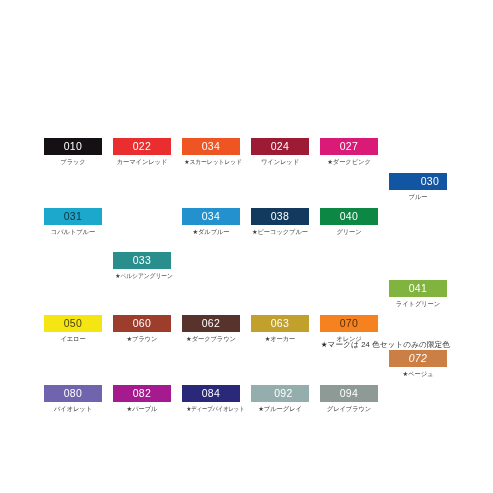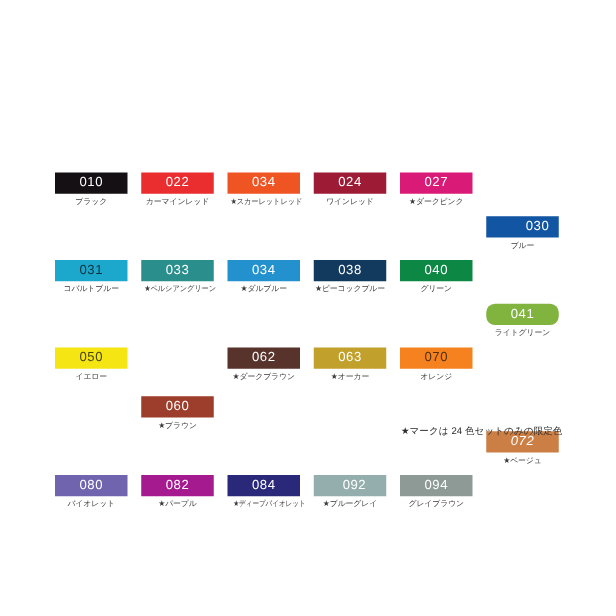--- a/index.html
+++ b/index.html
@@ -112,21 +112,21 @@
         <div class="swatch-row-spacer"></div>
         <div class="swatch-cell">
           <div class="chip" style="background: rgb(18, 86, 163); color: rgb(255, 255, 255); padding-left: 24px;">030</div>
           <div class="chip-label">ブルー</div>
         </div>
         <div class="swatch-cell">
           <div class="chip" style="background: rgb(28, 168, 205); color: rgb(17, 49, 60);">031</div>
           <div class="chip-label">コバルトブルー</div>
         </div>
         <div class="swatch-cell">
-          <div class="chip" style="background: rgb(42, 142, 140); color: rgb(255, 255, 255);">033</div>
+          <div class="chip" style="background: rgb(42, 142, 140); color: rgb(255, 255, 255); margin-top: 44px;">033</div>
           <div class="chip-label" style="transform: scaleX(0.920635);">★ペルシアングリーン</div>
         </div>
         <div class="swatch-cell">
           <div class="chip" style="background: rgb(36, 145, 207); color: rgb(255, 255, 255);">034</div>
           <div class="chip-label">★ダルブルー</div>
         </div>
         <div class="swatch-cell">
           <div class="chip" style="background: rgb(18, 58, 94); color: rgb(255, 255, 255);">038</div>
           <div class="chip-label">★ピーコックブルー</div>
         </div>
@@ -134,29 +134,29 @@
           <div class="chip" style="background: rgb(12, 135, 68); color: rgb(255, 255, 255);">040</div>
           <div class="chip-label">グリーン</div>
         </div>
         <div class="swatch-row-spacer"></div>
         <div class="swatch-row-spacer"></div>
         <div class="swatch-row-spacer"></div>
         <div class="swatch-row-spacer"></div>
         <div class="swatch-row-spacer"></div>
         <div class="swatch-row-spacer"></div>
         <div class="swatch-cell">
-          <div class="chip" style="background: rgb(128, 180, 63); color: rgb(255, 255, 255); border-radius: 7px;">041</div>
+          <div class="chip" style="background: rgb(128, 180, 63); color: rgb(255, 255, 255);">041</div>
           <div class="chip-label">ライトグリーン</div>
         </div>
         <div class="swatch-cell">
           <div class="chip" style="background: rgb(245, 229, 19); color: rgb(74, 68, 16);">050</div>
           <div class="chip-label">イエロー</div>
         </div>
         <div class="swatch-cell">
-          <div class="chip" style="background: rgb(157, 61, 43); color: rgb(255, 255, 255); margin-top: 39px;">060</div>
+          <div class="chip" style="background: rgb(157, 61, 43); color: rgb(255, 255, 255);">060</div>
           <div class="chip-label">★ブラウン</div>
         </div>
         <div class="swatch-cell">
           <div class="chip" style="background: rgb(87, 51, 44); color: rgb(255, 255, 255);">062</div>
           <div class="chip-label">★ダークブラウン</div>
         </div>
         <div class="swatch-cell">
           <div class="chip" style="background: rgb(194, 160, 44); color: rgb(255, 255, 255);">063</div>
           <div class="chip-label">★オーカー</div>
         </div>

